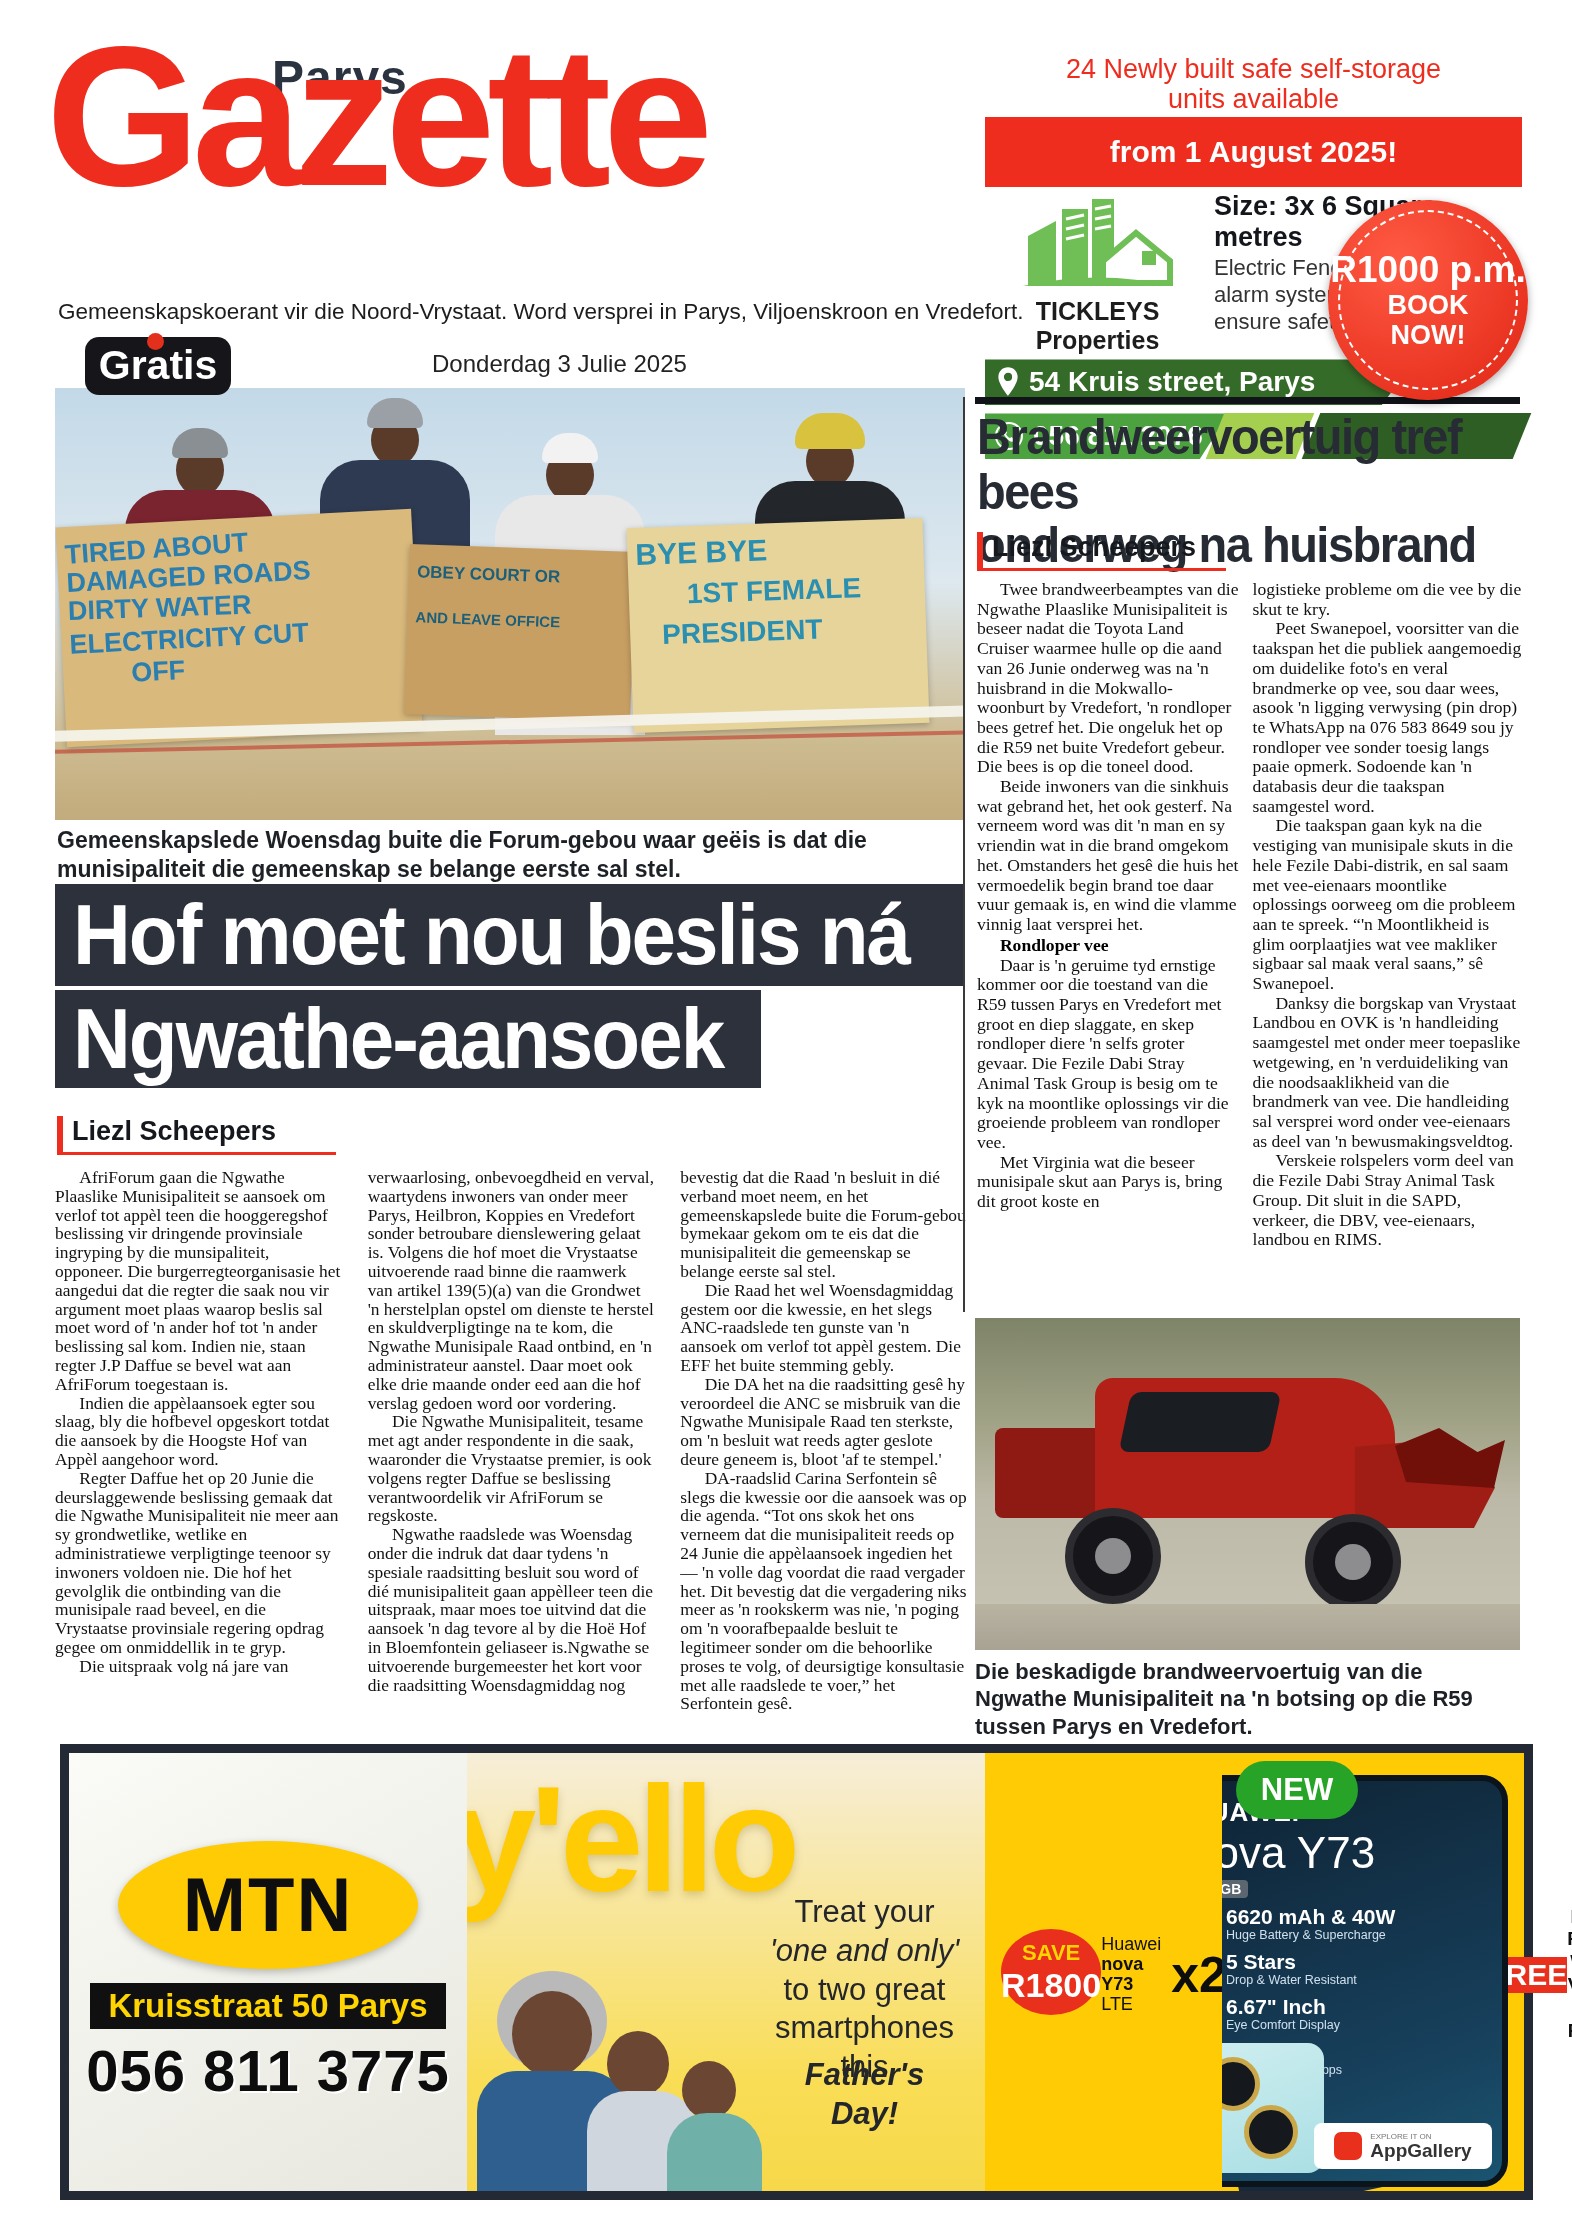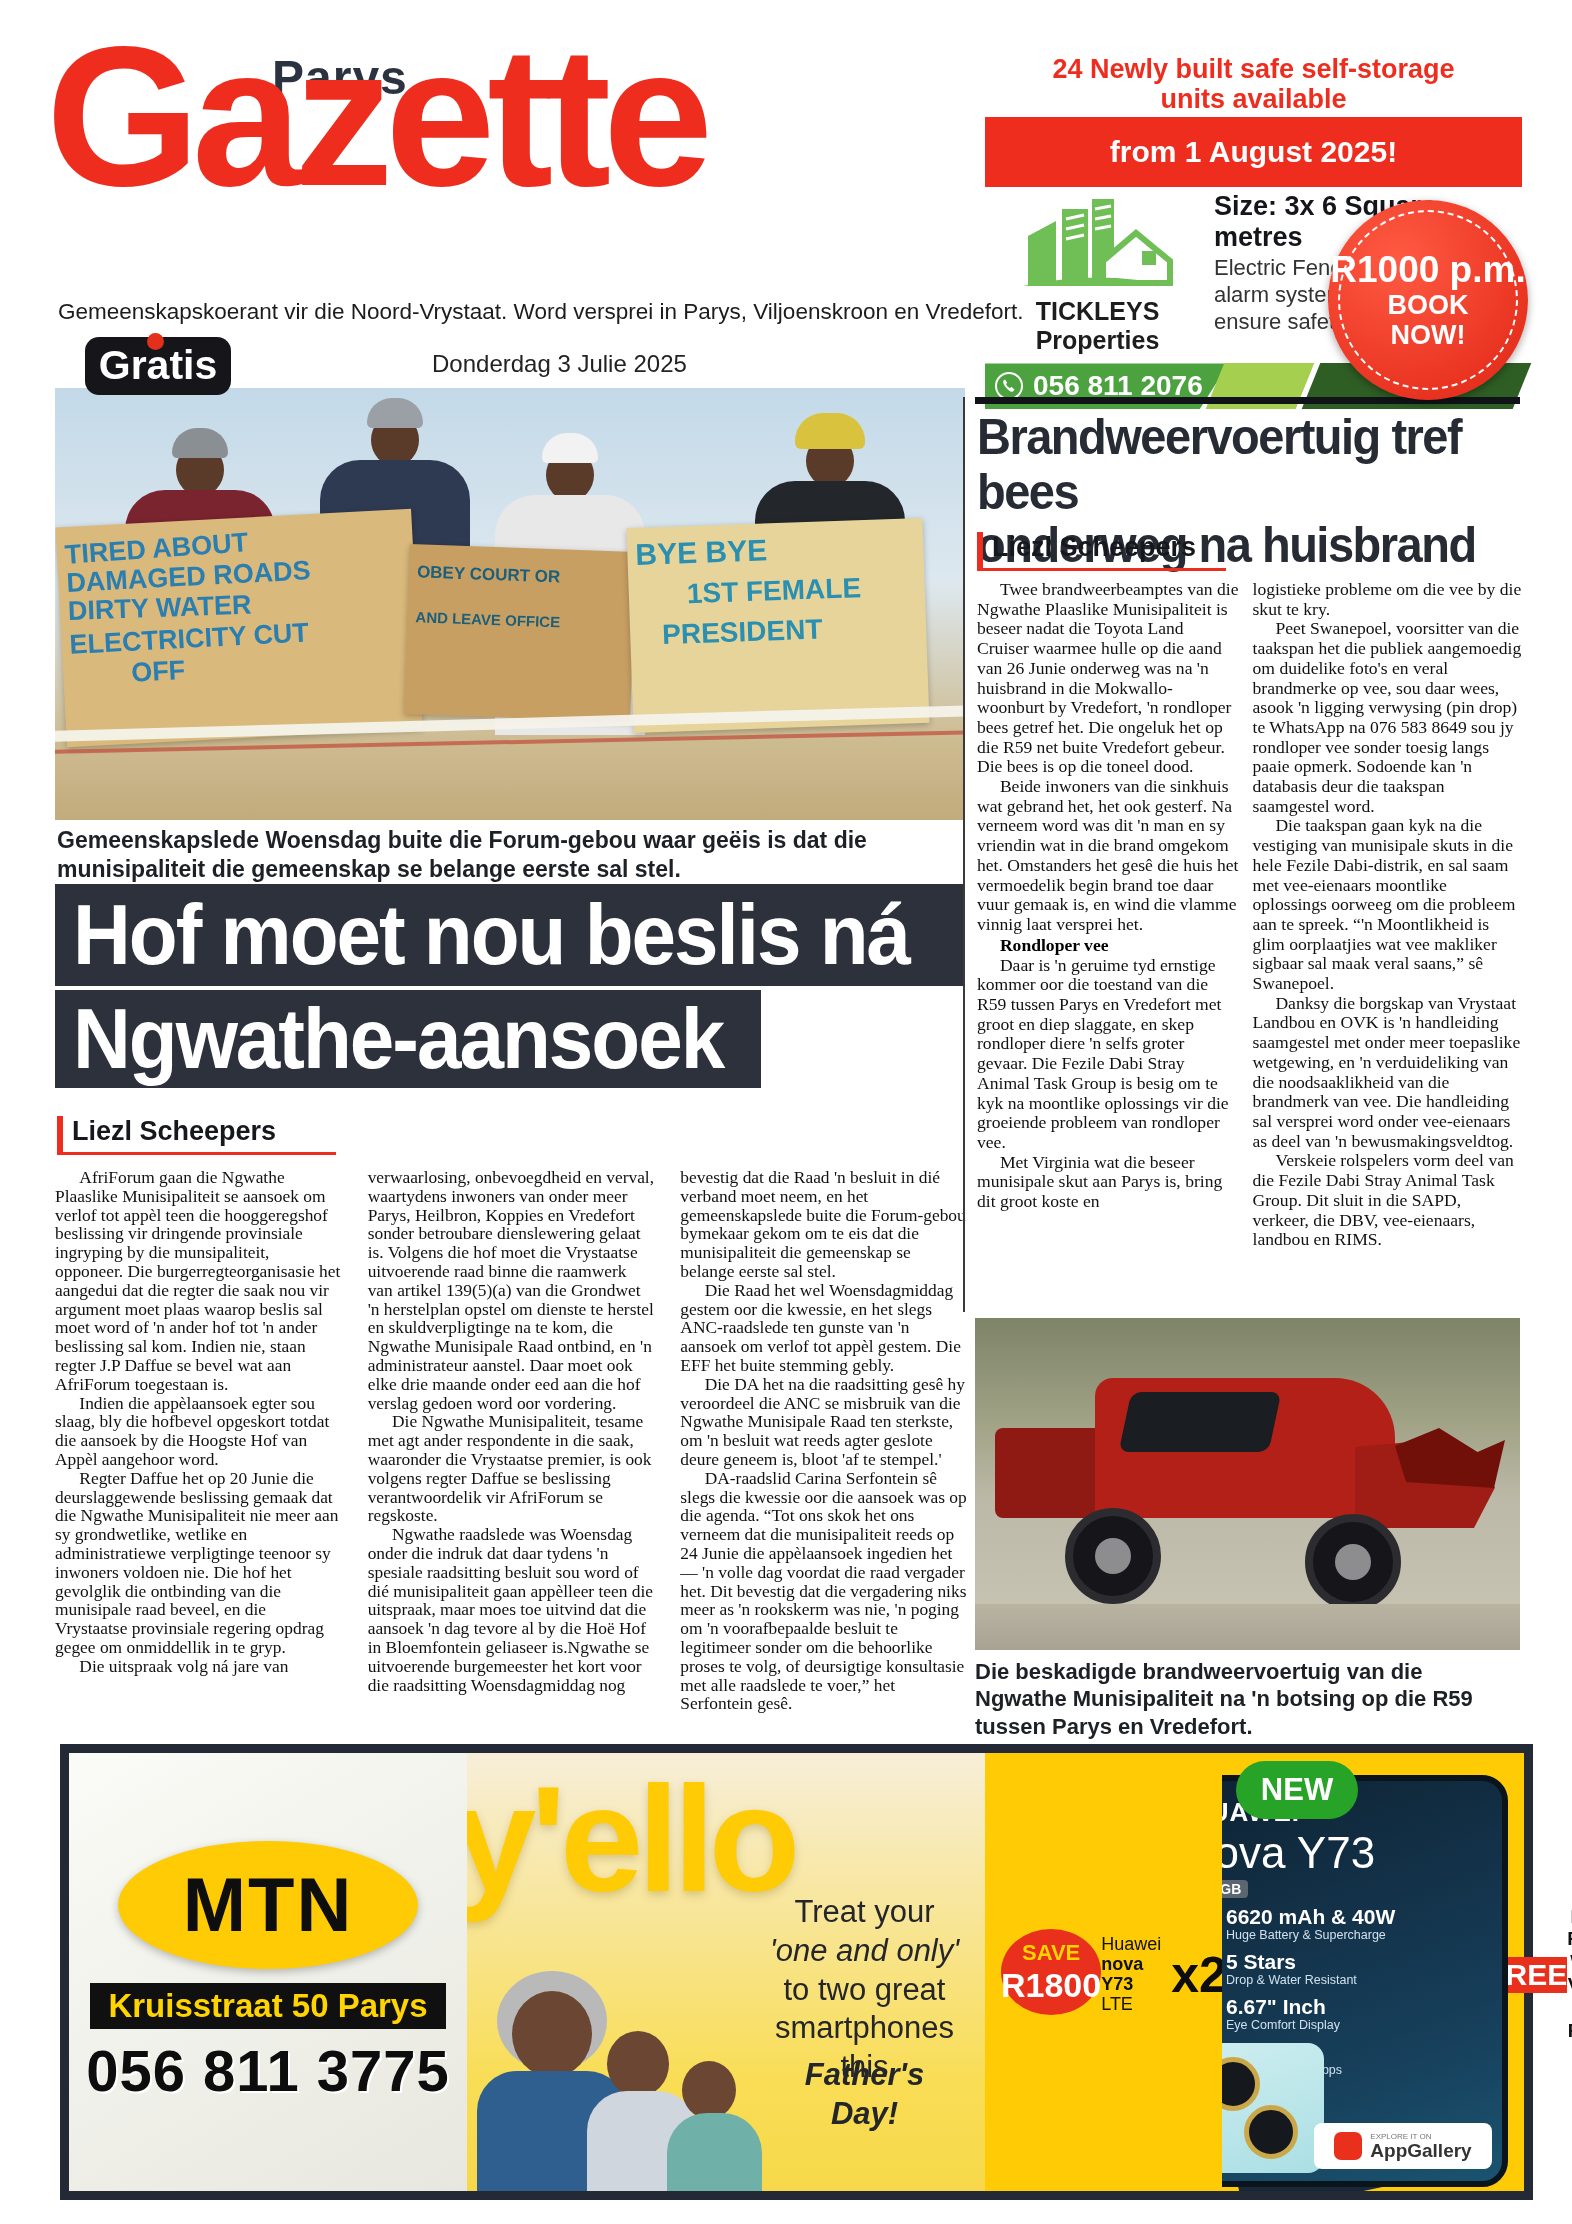--- a/index.html
+++ b/index.html
@@ -9,21 +9,21 @@
   .kicker{position:absolute;left:272px;top:50px;font-size:48px;font-weight:bold;color:#2b3340;letter-spacing:1px;}
   .mast-title{position:absolute;left:46px;top:18px;font-size:198px;font-weight:bold;color:#ee2d1e;
               letter-spacing:-8px;line-height:1;}
   .tagline{position:absolute;left:58px;top:299px;font-size:22.5px;color:#1c1c1c;}
   .gratis{position:absolute;left:85px;top:337px;width:146px;height:58px;background:#15151a;border-radius:14px;
           color:#fff;font-size:41px;font-weight:bold;text-align:center;line-height:56px;z-index:5;}
   .gratis-dot{position:absolute;left:62px;top:-4px;width:17px;height:17px;border-radius:50%;background:#e2301c;}
   .issue-date{position:absolute;left:432px;top:350px;font-size:24px;color:#222;}
   
   .stad{position:absolute;left:985px;top:54px;width:537px;}
-  .stad-h{color:#ee2d1e;font-weight:bold;font-size:27px;text-align:center;line-height:1.12;}
+  .stad-h{color:#ee2d1e;font-weight:normal;font-size:27px;text-align:center;line-height:1.12;}
   .stad-banner{margin-top:3px;background:#ee2d1e;color:#fff;font-weight:bold;font-size:30px;text-align:center;padding:18px 0;}
   .stad-mid{display:flex;margin-top:4px;}
   .stad-logo-wrap{width:225px;text-align:center;}
   .stad-brand{font-size:25px;font-weight:bold;color:#1d1d1d;margin-top:2px;}
   .stad-right{flex:1;padding-left:4px;}
   .stad-size{font-size:27px;font-weight:bold;color:#14161b;}
   .stad-feat{font-size:22px;color:#333;line-height:1.22;margin-top:2px;}
   .stad-bar1{margin-top:4px;height:46px;background:#356b28;display:flex;align-items:center;gap:10px;
              padding-left:12px;color:#fff;font-size:28px;font-weight:bold;width:78%;
              clip-path:polygon(0 0,100% 0,92% 100%,0 100%);}
@@ -195,20 +195,28 @@
         <div class="stad-size">Size: 3x 6 Square metres</div>
         <div class="stad-feat">
           <div>Electric Fencing and</div>
           <div>alarm systems will</div>
           <div>ensure safety!</div>
         </div>
       </div>
     </div>
     <div style="position:relative;">
       <div class="stad-bar1-bg" style="top:4px;"></div>
+      <div class="stad-bar1">
+        <span class="pin-ic">
+          <svg width="22" height="30" viewBox="0 0 24 32">
+              <path d="M12 0C6 0 1.5 4.5 1.5 10.5 1.5 18.5 12 31 12 31s10.5-12.5 10.5-20.5C22.5 4.5 18 0 12 0zm0 15a4.5 4.5 0 110-9 4.5 4.5 0 010 9z" fill="#fff"></path>
+            </svg>
+        </span>
+        <span>54 Kruis street, Parys</span>
+      </div>
     </div>
     <div class="stad-row2">
       <div class="stad-bar2">
         <span class="tel-ic">
           <svg width="28" height="28" viewBox="0 0 28 28">
               <circle cx="14" cy="14" r="13" fill="none" stroke="#fff" stroke-width="2"></circle>
               <path d="M9 8c-1 1-1.5 3 1.5 7s6 5.5 7.5 4.5l1.5-2-3-2.5-1.5 1c-1.5-.5-3.5-2.5-4-4l1.2-1.3L10 7.5 9 8z" fill="#fff"></path>
             </svg>
         </span>
         <span>056 811 2076</span>

